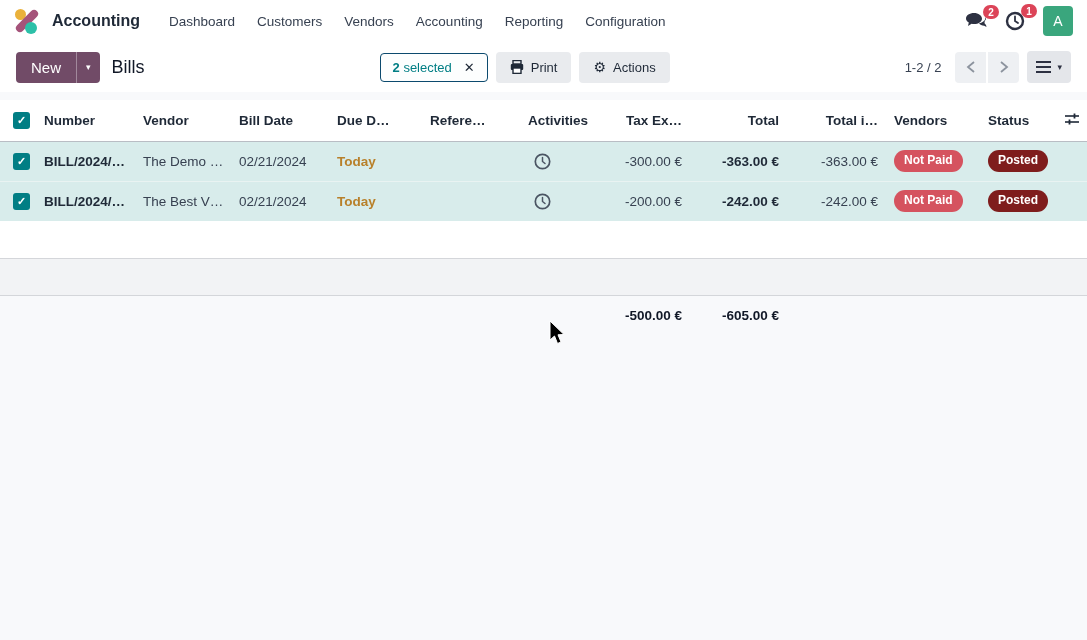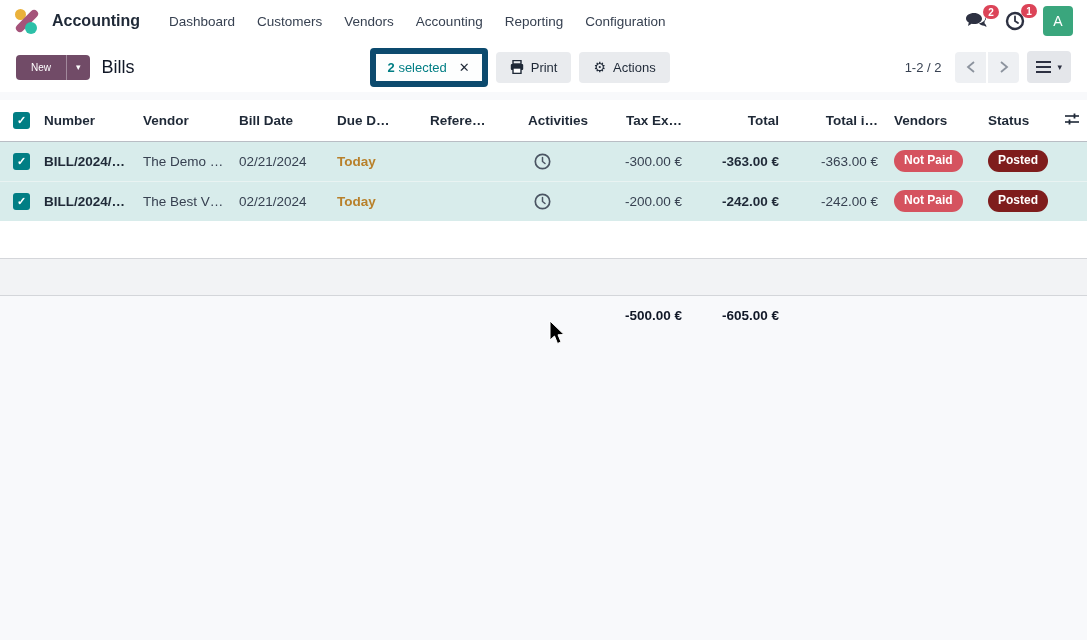--- a/index.html
+++ b/index.html
@@ -36,32 +36,32 @@
     width: 30px; height: 30px; border-radius: 4px; background: #3aa67d;
     color: #fff; font-size: 14px; font-weight: 500;
     display: flex; align-items: center; justify-content: center; cursor: pointer;
   }
 
   
   .control-panel { height: 50px; background: #fff; display: flex; align-items: center; padding: 0 16px; }
   .cp-spacer { flex: 1; }
   .btn-split { display: inline-flex; border-radius: 4px; overflow: hidden; }
   .btn-new {
-    background: #714B67; color: #fff; font-size: 10px; font-weight: 500;
+    background: #714B67; color: #fff; font-size: 15px; font-weight: 500;
     padding: 7px 15px; border: none; cursor: pointer;
   }
   .btn-new-caret {
     background: #714B67; color: #fff; border: none; border-left: 1px solid rgba(255,255,255,.35);
     padding: 7px 9px; font-size: 9px; cursor: pointer;
   }
   .page-title { font-size: 18px; color: #111827; margin-left: 12px; font-weight: 400; text-align: right; }
   .mid-group { display: flex; align-items: center; gap: 8px; }
   .sel-chip {
     display: inline-flex; align-items: center; gap: 12px;
-    border: 6px solid #0c4a6e; border-radius: 4px; background: #fdfefe;
+    border: 1px solid #0c4a6e; border-radius: 4px; background: #fdfefe;
     padding: 6px 12px; font-size: 13px; color: #017e84;
   }
   .sel-chip b { font-weight: 700; }
   .sel-close { color: #1f2937; font-size: 13px; cursor: pointer; line-height: 1; }
   .btn {
     display: inline-flex; align-items: center; gap: 7px;
     background: #e9ebee; color: #1f2937; border: none; border-radius: 4px;
     font-size: 13px; font-weight: 500; font-family: inherit;
     padding: 8px 14px; cursor: pointer;
   }

